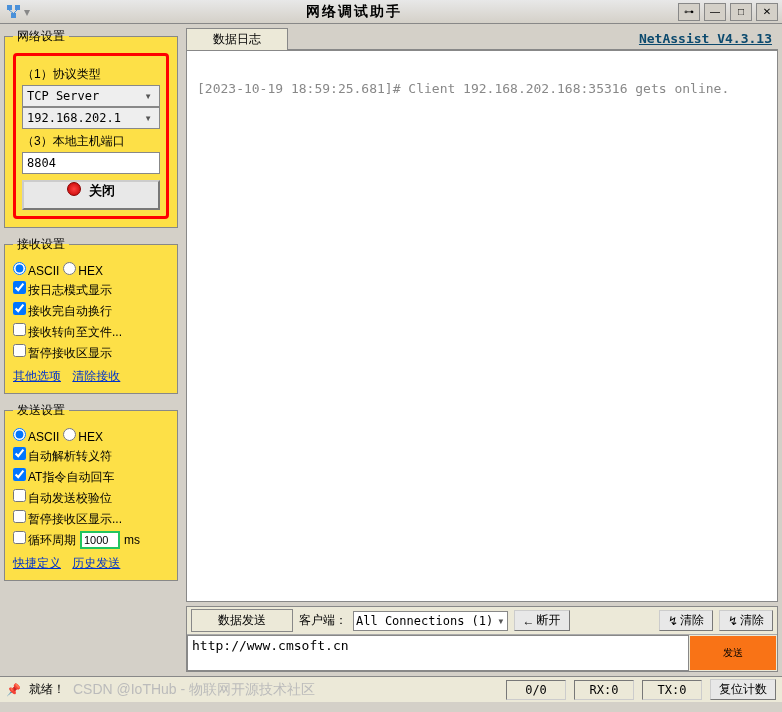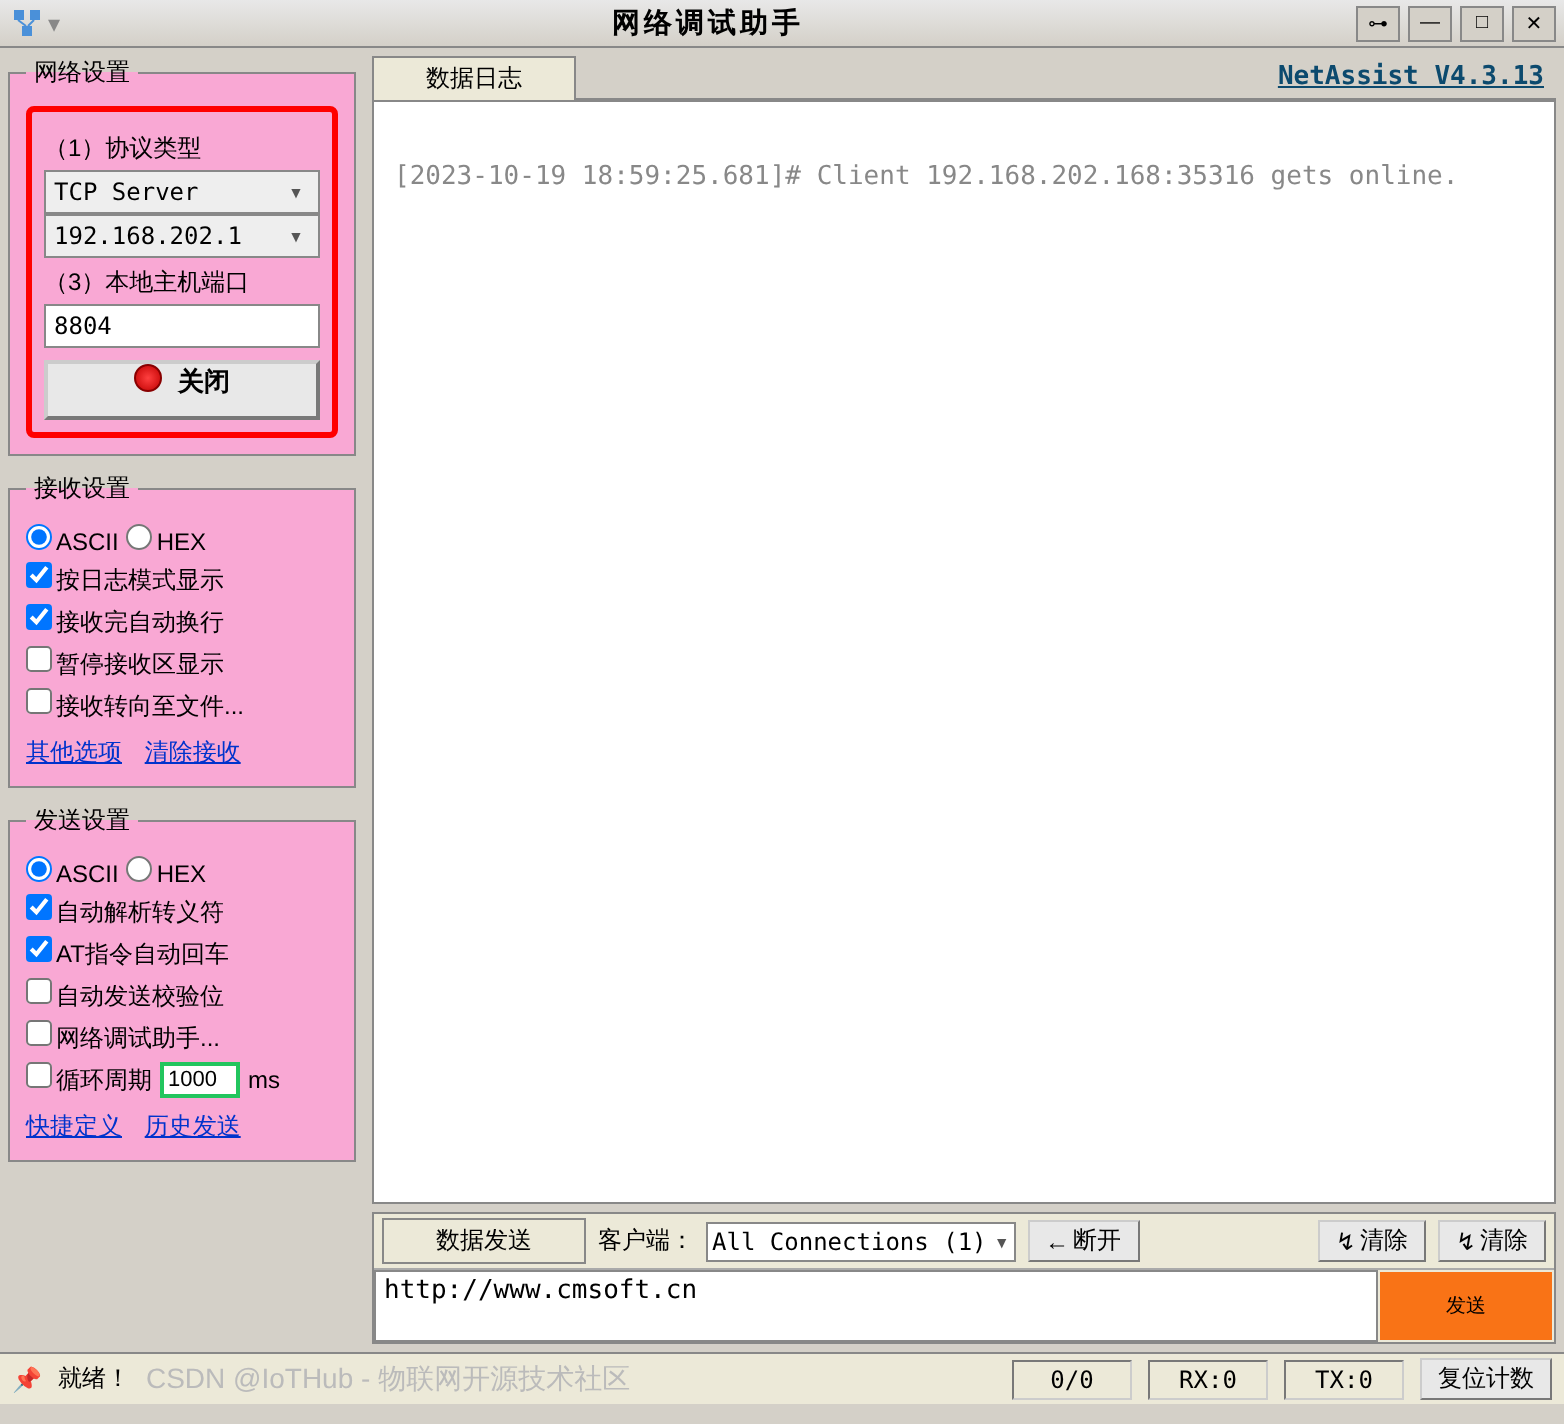--- a/index.html
+++ b/index.html
@@ -4,21 +4,21 @@
 <style>
 * { box-sizing: border-box; margin: 0; padding: 0; }
 body { font-family: "Microsoft YaHei", SimSun, sans-serif; font-size: 12px; background: #d4d0c8; width: 782px; height: 712px; overflow: hidden; }
 .titlebar { background: linear-gradient(#e8e8e8, #d4d0c8); height: 24px; display: flex; align-items: center; border-bottom: 1px solid #888; }
 .titlebar .ticon { width: 20px; height: 20px; margin-left: 4px; display: flex; align-items: center; justify-content: center; }
 .titlebar .title { flex: 1; text-align: center; font-size: 14px; font-weight: bold; letter-spacing: 2px; }
 .titlebar .wincontrols { display: flex; gap: 4px; margin-right: 4px; }
 .winbtn { width: 22px; height: 18px; border: 1px solid #888; background: #d4d0c8; display: flex; align-items: center; justify-content: center; font-size: 10px; cursor: pointer; }
 .main { display: flex; height: 652px; }
 .sidebar { width: 182px; padding: 4px; display: flex; flex-direction: column; gap: 8px; }
-fieldset { border: 1px solid #888; padding: 6px 8px 8px 8px; background: #f9a8d4; }
+fieldset { border: 1px solid #888; padding: 6px 8px 8px 8px; background: #fde047; }
 legend { font-size: 12px; padding: 0 4px; }
 .highlight { border: 3px solid #ff0000; border-radius: 4px; padding: 6px; margin-top: 2px; }
 .fldlbl { font-size: 12px; margin: 4px 0 2px 0; }
 .input, .select { width: 100%; height: 22px; border: 1px solid #888; background: #fff; font-size: 12px; padding: 0 4px; font-family: monospace; }
 .select { display: flex; align-items: center; justify-content: space-between; background: #eee; cursor: pointer; }
 .select .arrow { width: 14px; text-align: center; color: #555; }
 .bigbtn { width: 100%; height: 30px; margin-top: 6px; border: 2px outset #ccc; background: #e8e8e8; display: flex; align-items: flex-start; justify-content: center; gap: 8px; cursor: pointer; font-size: 13px; font-weight: bold; }
 .reddot { width: 14px; height: 14px; border-radius: 50%; background: radial-gradient(#ff4040, #c00000); border: 1px solid #800; }
 .row { display: flex; align-items: center; margin: 3px 0; gap: 4px; }
 .row label { font-size: 12px; }
@@ -107,24 +107,24 @@
         <label><input type="radio" name="rfmt" checked="" style=""><span>ASCII</span></label>
         <label><input type="radio" name="rfmt" style=""><span>HEX</span></label>
       </div>
       <div class="row">
           <label><input type="checkbox" checked="" style=""><span>按日志模式显示</span></label>
         </div>
       <div class="row">
           <label><input type="checkbox" checked="" style=""><span>接收完自动换行</span></label>
         </div>
       <div class="row">
+          <label><input type="checkbox" style=""><span>接收转向至文件...</span></label>
+        </div>
+      <div class="row">
           <label><input type="checkbox" style=""><span>暂停接收区显示</span></label>
-        </div>
-      <div class="row">
-          <label><input type="checkbox" style=""><span>接收转向至文件...</span></label>
         </div>
       <div class="linkrow">
         <a>其他选项</a>
         <a>清除接收</a>
       </div>
     </fieldset>
 
     <fieldset>
       <legend>发送设置</legend>
       <div class="row">
@@ -134,21 +134,21 @@
       <div class="row">
           <label><input type="checkbox" checked="" style=""><span>自动解析转义符</span></label>
         </div>
       <div class="row">
           <label><input type="checkbox" checked="" style=""><span>AT指令自动回车</span></label>
         </div>
       <div class="row">
           <label><input type="checkbox" style=""><span>自动发送校验位</span></label>
         </div>
       <div class="row">
-          <label><input type="checkbox" style=""><span>网络调试助手...</span></label>
+          <label><input type="checkbox" style=""><span>暂停接收区显示...</span></label>
         </div>
       <div class="row">
         <label><input type="checkbox" style=""><span>循环周期</span></label>
         <input class="small-input" value="1000" style="">
         <span>ms</span>
       </div>
       <div class="linkrow">
         <a>快捷定义</a>
         <a>历史发送</a>
       </div>

